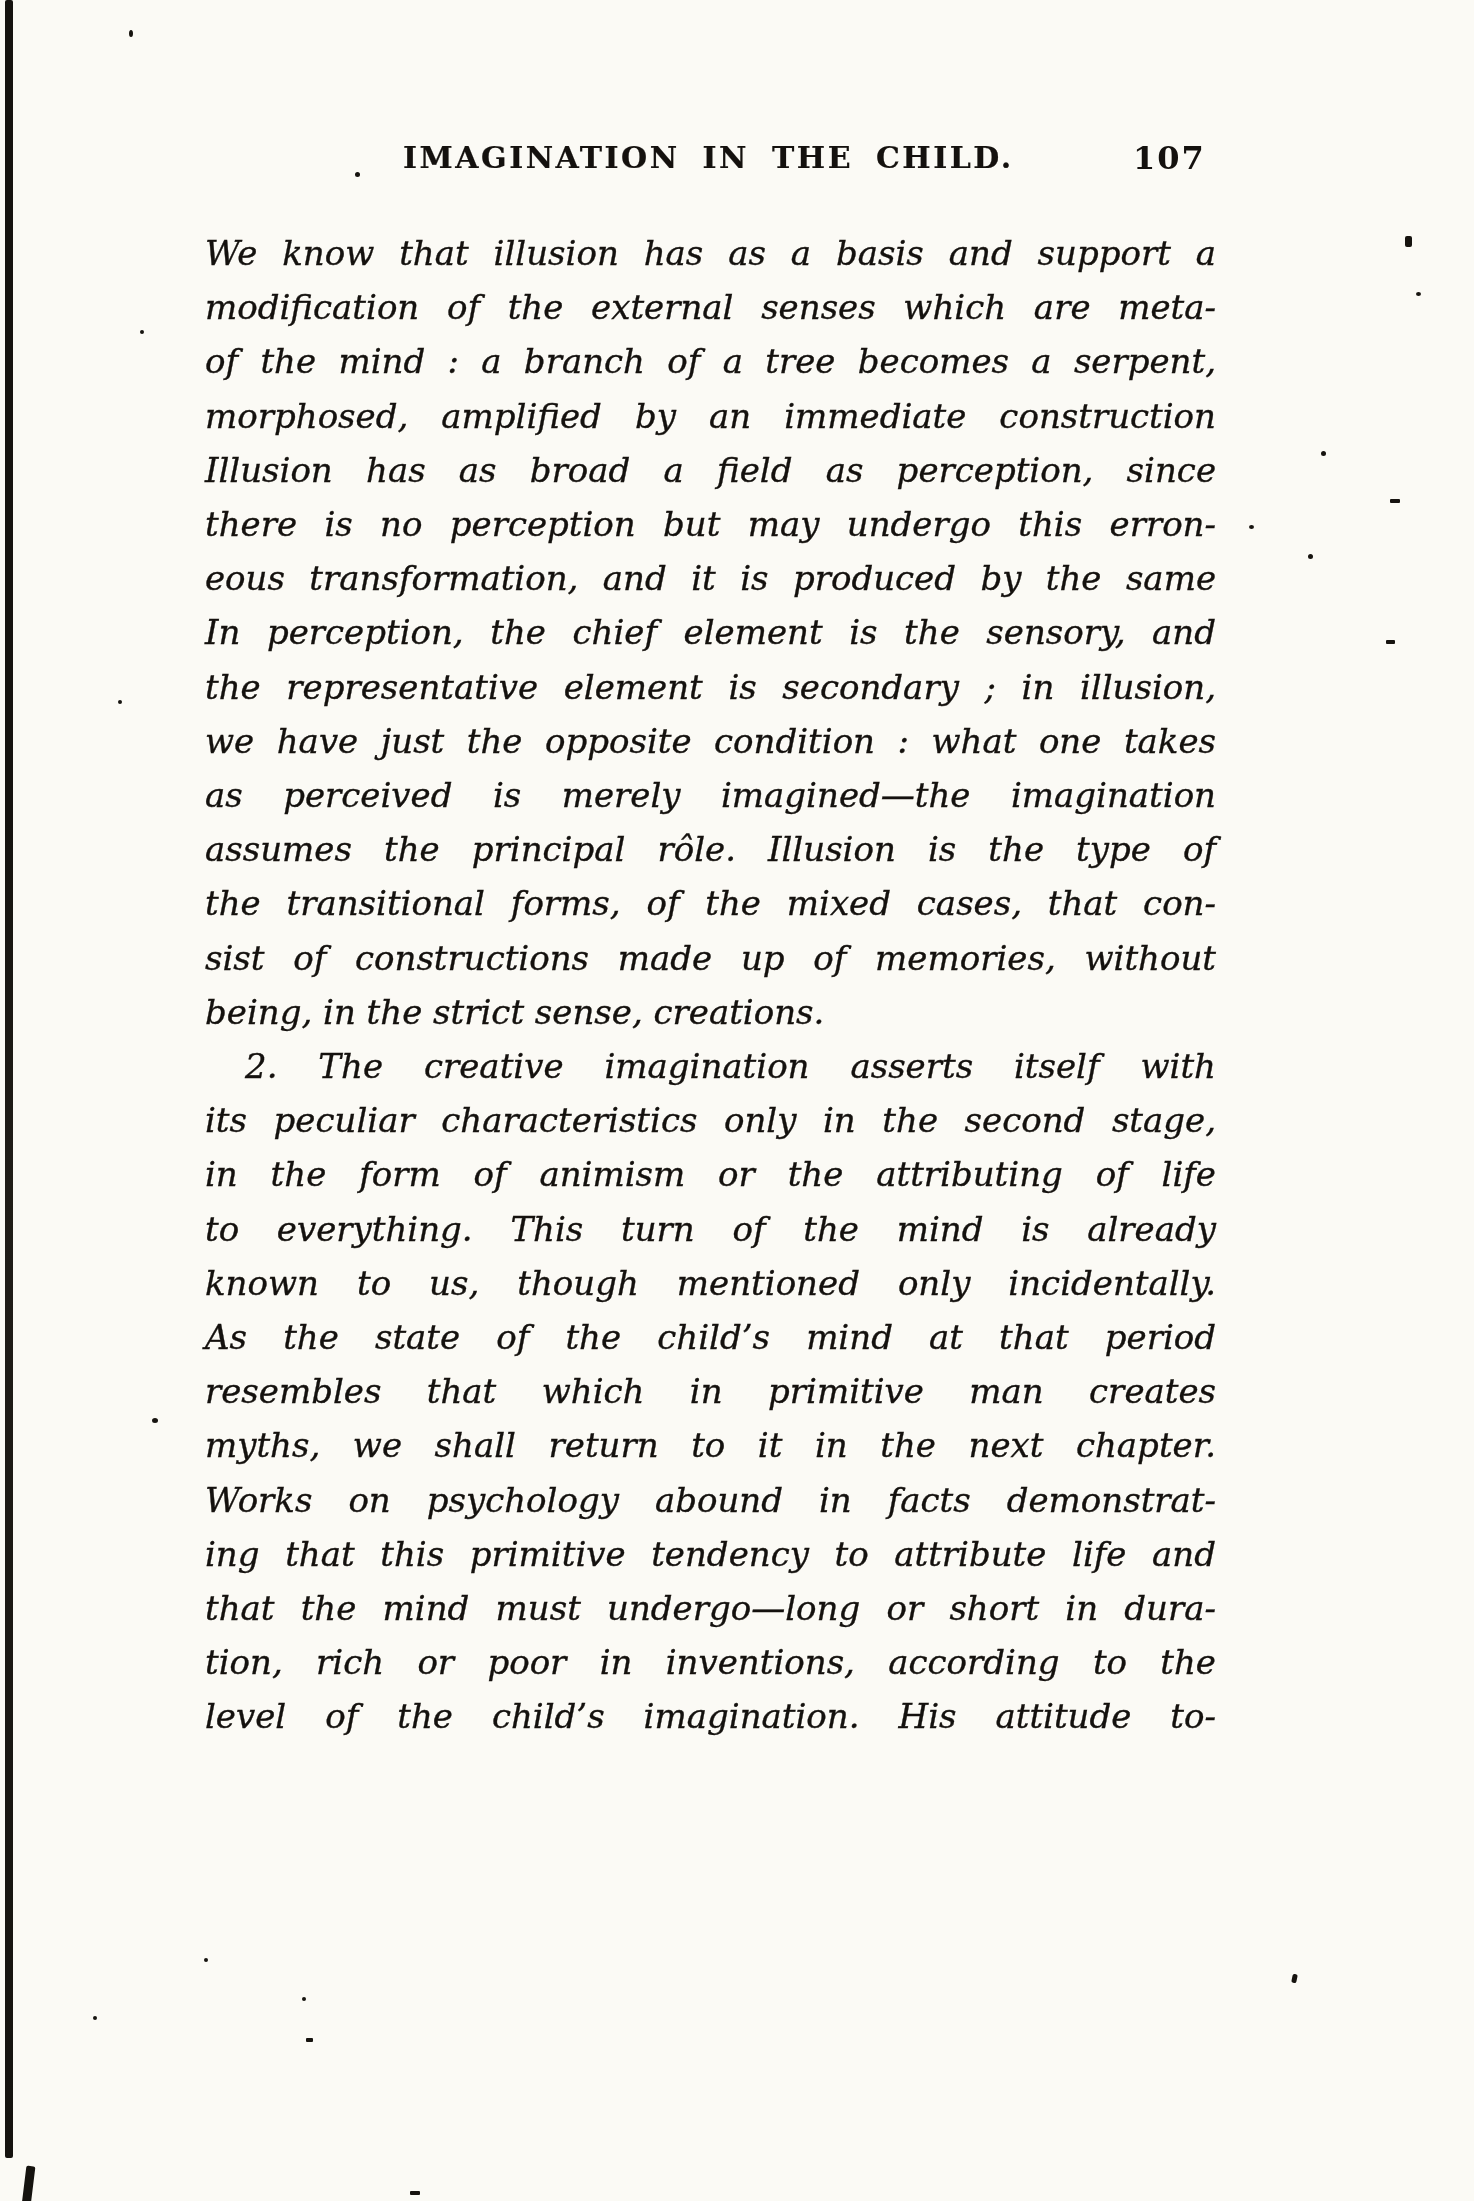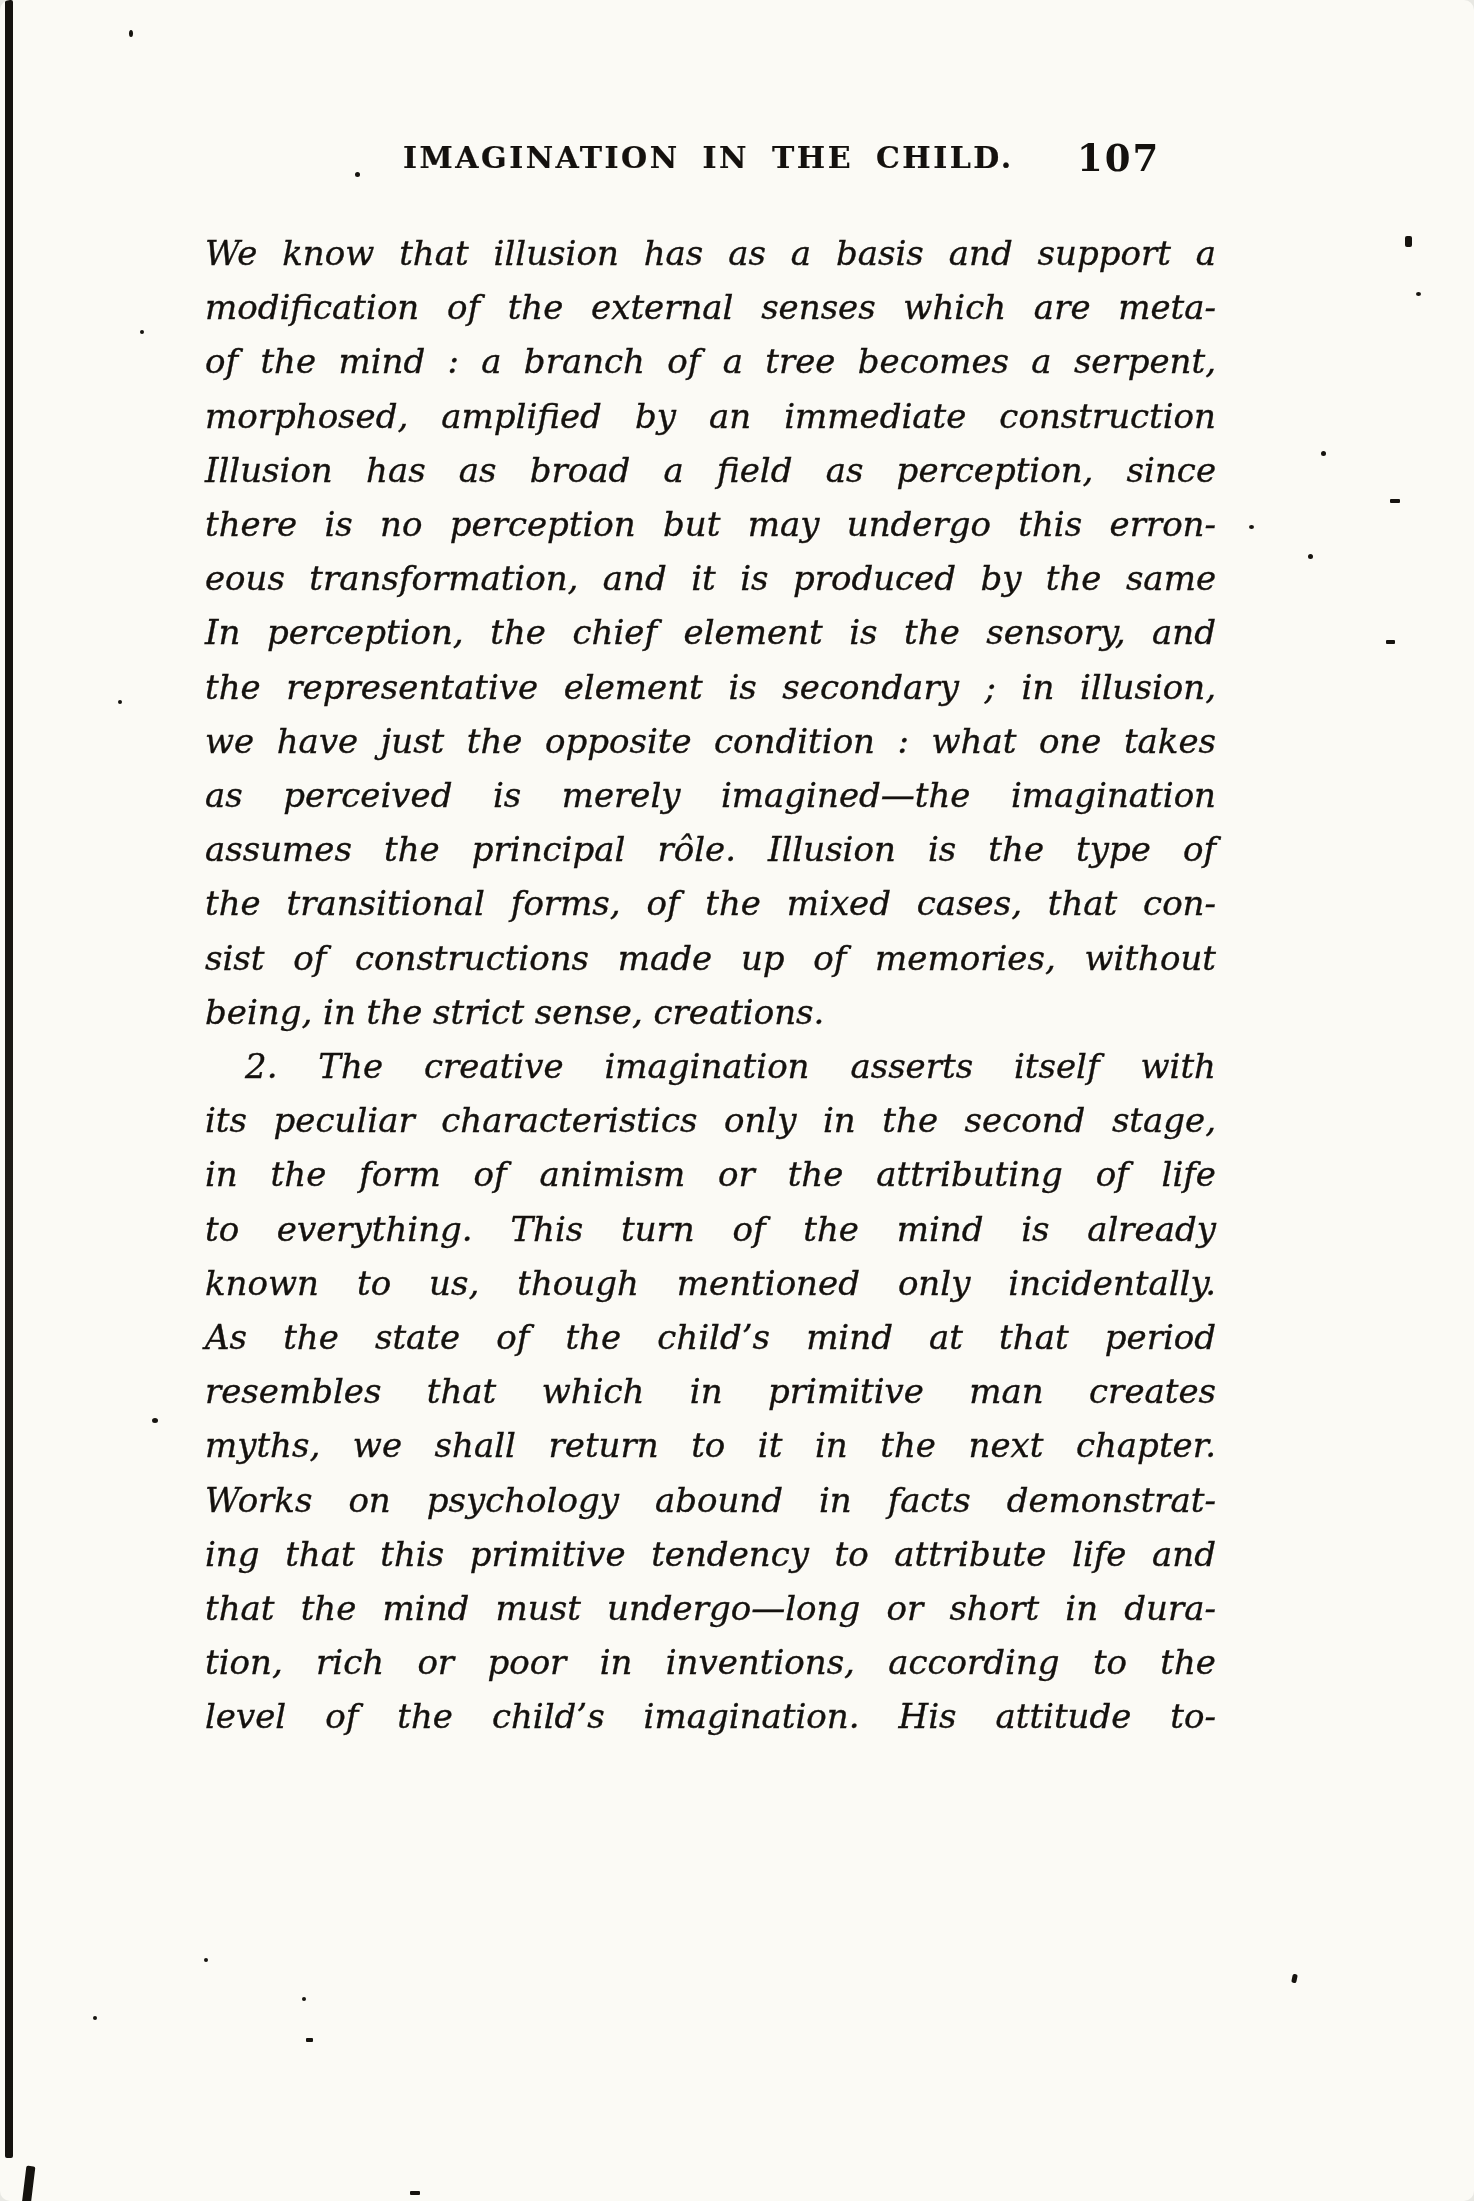--- a/index.html
+++ b/index.html
@@ -4,43 +4,42 @@
 <style>
   html,body{margin:0;padding:0;background:#e8e8e3;}
   .page{
     position:relative;
     width:1474px;height:2201px;
     margin:0 auto;
     background:#fbfaf5;
     font-family:"DejaVu Serif", serif;
     color:#14110e;
     overflow:hidden;
-    border-radius:10px;
   }
   
   .spine{
     position:absolute;left:5px;top:0;width:8px;height:2158px;
     background:linear-gradient(180deg,#15130f 0%,#15130f 38%,#201d18 55%,#15130f 100%);
     border-radius:2px;
   }
   .spine-bottom{
     position:absolute;left:24px;top:2166px;width:9px;height:40px;
     background:#15130f;transform:rotate(7deg);border-radius:2px;
   }
   .running-title{
     position:absolute;left:403px;top:139px;
     font-size:30px;line-height:38px;
     letter-spacing:2.5px;word-spacing:10px;
     font-weight:bold;
     -webkit-text-stroke:0.2px #14110e;
     white-space:nowrap;
   }
   .pagenum{
-    position:absolute;left:1077px;top:138px;
-    font-size:37px;line-height:40px;letter-spacing:2px;
+    position:absolute;left:1133px;top:138px;
+    font-size:32px;line-height:40px;letter-spacing:2px;
     font-weight:bold;
   }
   .body-text{
     position:absolute;left:205px;top:226px;width:1011px;
     font-size:34px;line-height:54.2px;font-style:italic;
     -webkit-text-stroke:0.35px #14110e;
   }
   .line{
     text-align:justify;
     text-align-last:justify;

